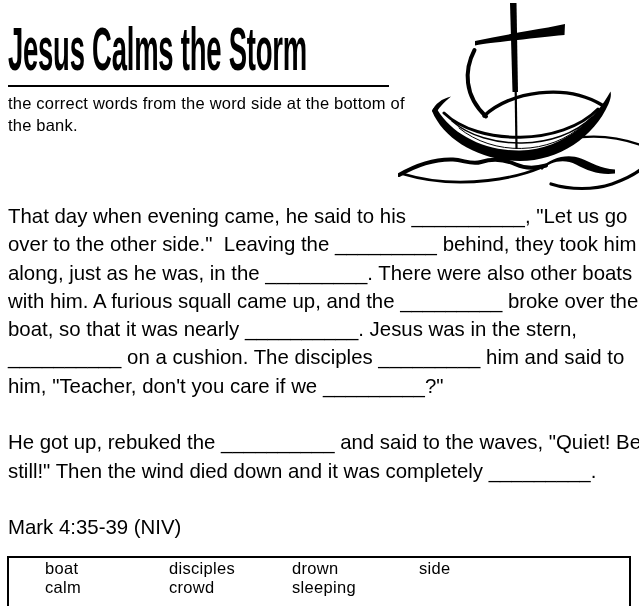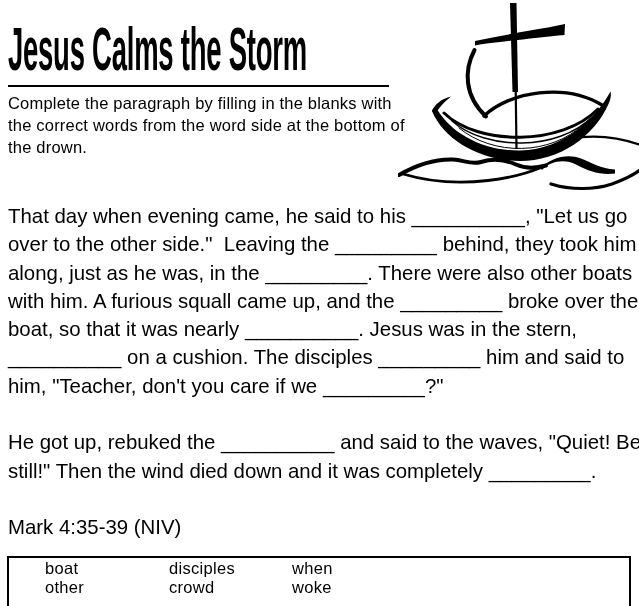--- a/index.html
+++ b/index.html
@@ -77,23 +77,22 @@
 </style>
 </head>
 <body>
 
 <div class="page">
 
   <h1 class="title">Jesus Calms the Storm</h1>
   <div class="rule"></div>
 
   <div class="instructions">
-    <div>Complete the paragraph by filling in the blanks with</div>
     <div>the correct words from the word side at the bottom of</div>
-    <div>the drown.</div>
+    <div>the bank.</div>
   </div>
 
   <svg class="boat" viewBox="0 0 241 196" xmlns="http://www.w3.org/2000/svg" fill="#000" stroke="none">
     <g>
       <path d="M112 3 L118.5 3 L120 92 L114.5 92 Z"></path>
       <path d="M116.6 90 L118.8 90 L119.6 149 L117.4 149 Z"></path>
       <path d="M77 41 C 102 36 128 31 150 27.5 L167 24 L166.5 35 C 150 36.5 128 39 108 41.3 C 92 43.2 83 44.3 77 45.5 Z"></path>
     </g>
     <g fill="none" stroke="#000" stroke-linecap="round">
       <path d="M76.5 50 C 66 70 66 96 88 116.5" stroke-width="4"></path>
@@ -133,25 +132,28 @@
     <div class="line"></div>
     <div class="line">He got up, rebuked the __________ and said to the waves, "Quiet! Be</div>
     <div class="line">still!" Then the wind died down and it was completely _________.</div>
     <div class="line"></div>
     <div class="line">Mark 4:35-39 (NIV)</div>
   </div>
 
   <div class="wordbank">
     <div class="wb-col">
       <div class="wb-word">boat</div>
-      <div class="wb-word">other</div>
+      <div class="wb-word">calm</div>
     </div>
     <div class="wb-col">
       <div class="wb-word">disciples</div>
       <div class="wb-word">crowd</div>
     </div>
     <div class="wb-col">
-      <div class="wb-word">when</div>
-      <div class="wb-word">woke</div>
+      <div class="wb-word">drown</div>
+      <div class="wb-word">sleeping</div>
+    </div>
+    <div class="wb-col">
+      <div class="wb-word">side</div>
     </div>
   </div>
 
 </div>
 
 </body></html>

